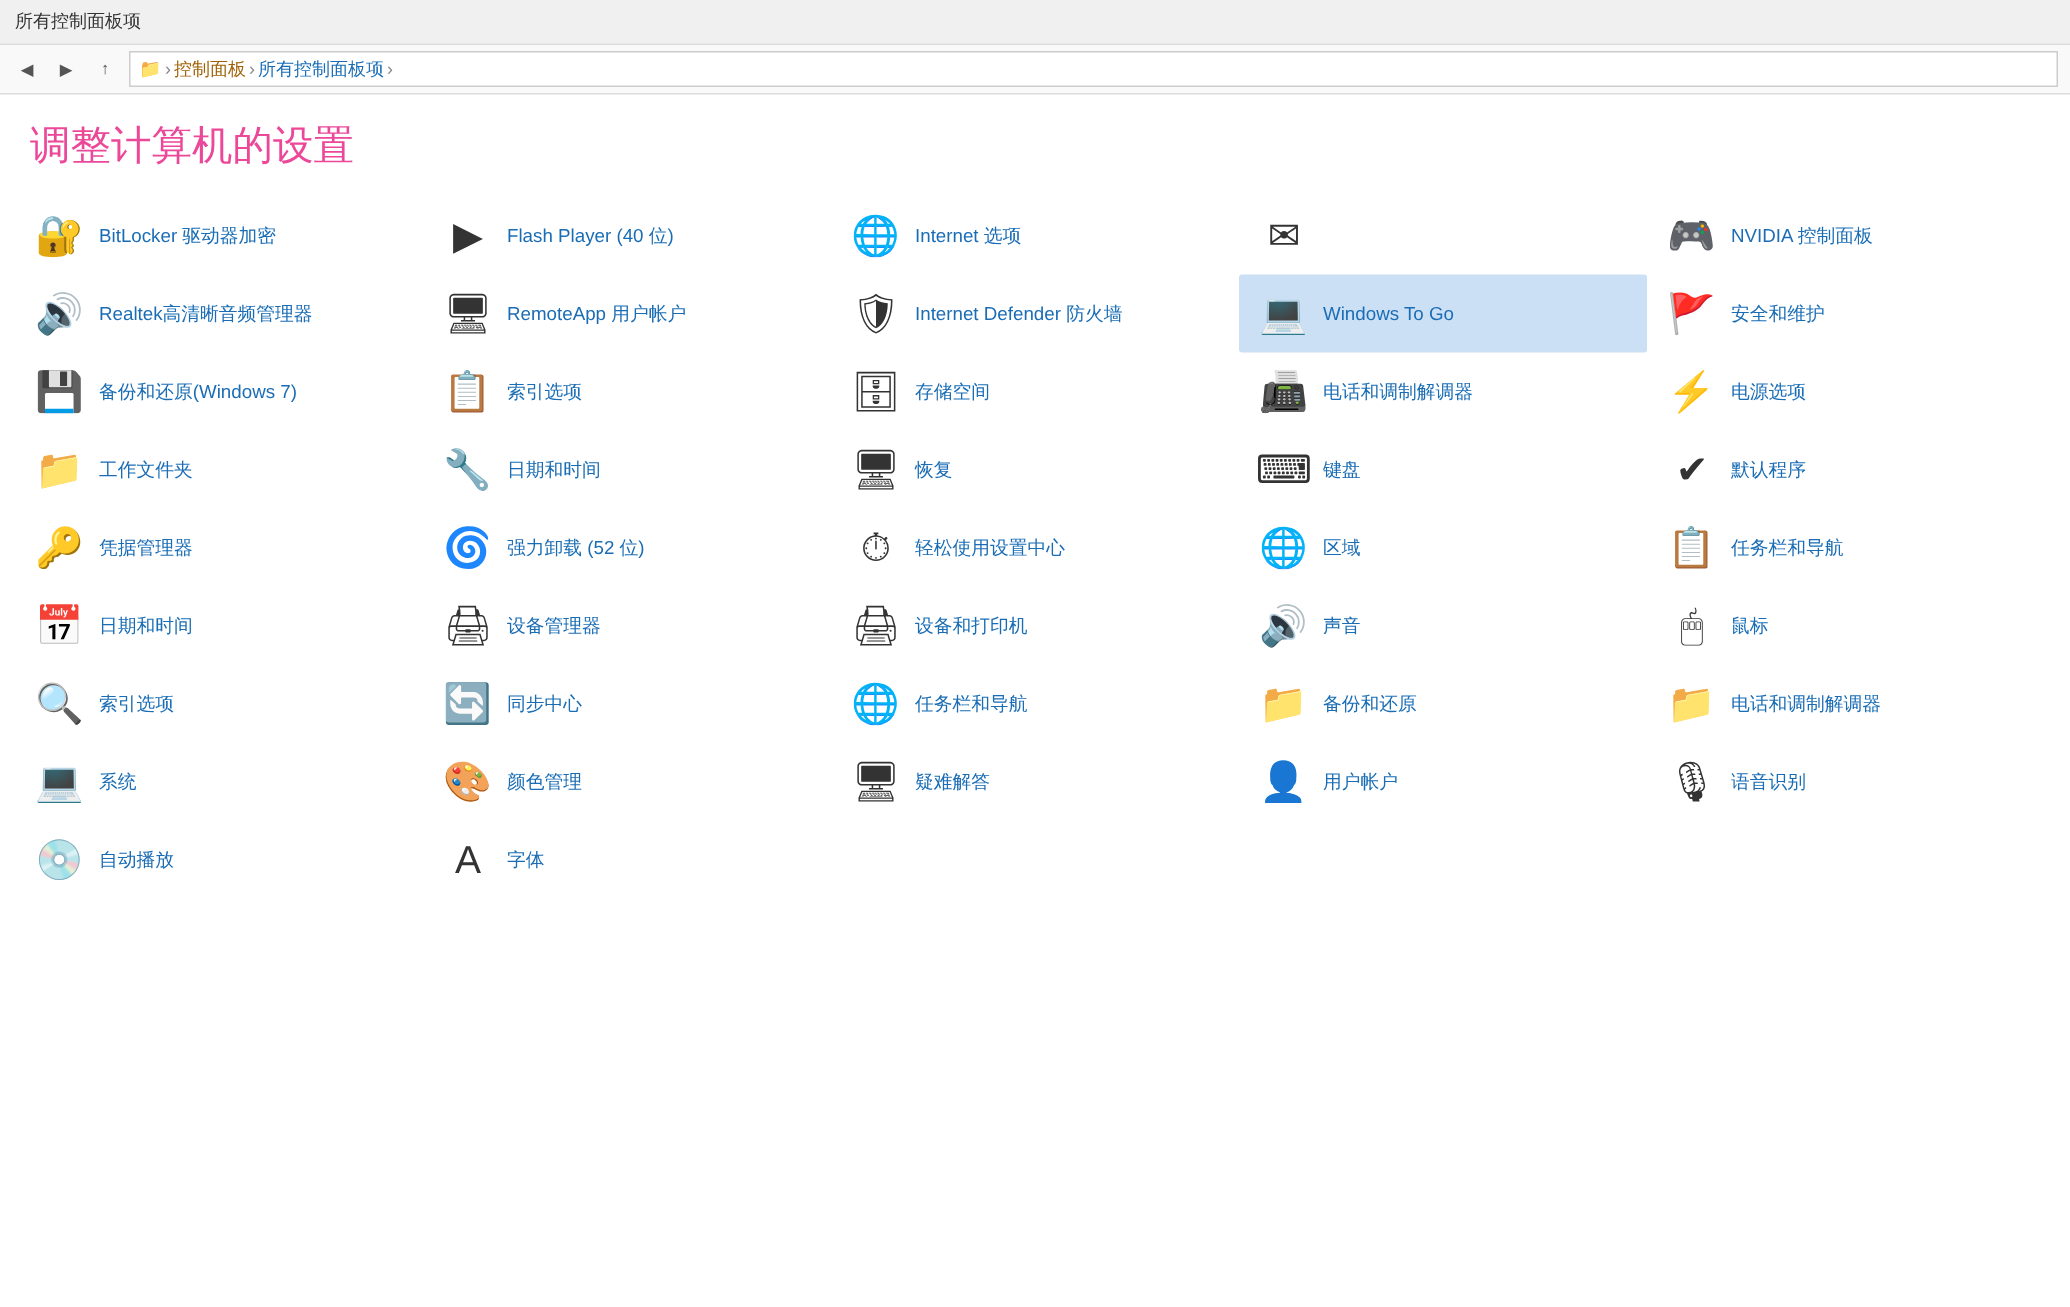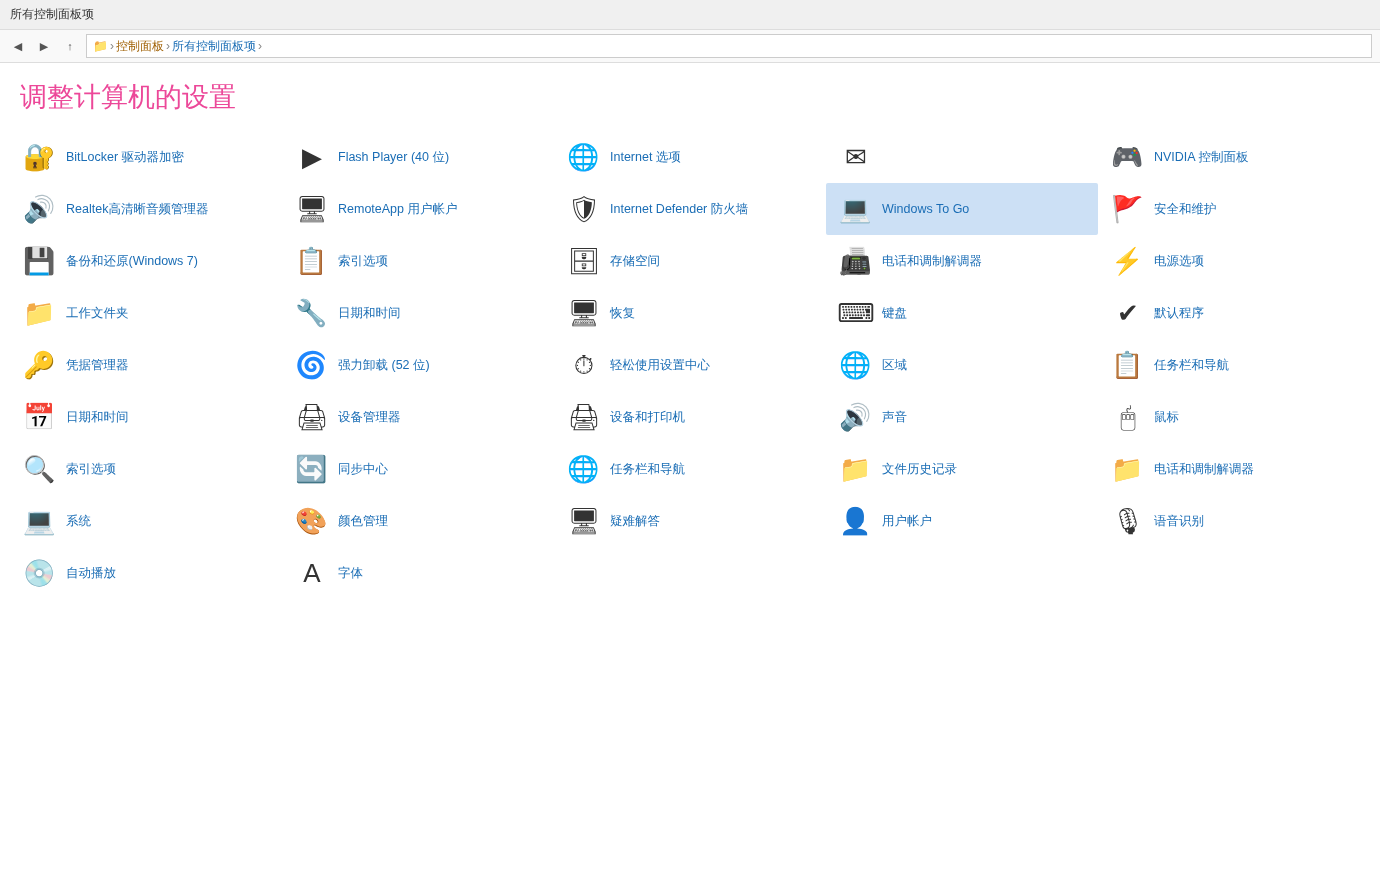--- a/index.html
+++ b/index.html
@@ -252,21 +252,21 @@
     <div class="control-item">
       <span class="item-icon" style="font-size: 26px;">🔄</span>
       <span class="item-label">同步中心</span>
     </div>
     <div class="control-item">
       <span class="item-icon" style="font-size: 26px;">🌐</span>
       <span class="item-label">任务栏和导航</span>
     </div>
     <div class="control-item">
       <span class="item-icon" style="font-size: 26px;">📁</span>
-      <span class="item-label">文件历史记录</span>
+      <span class="item-label">备份和还原</span>
     </div>
     <div class="control-item">
       <span class="item-icon" style="font-size: 26px;">📁</span>
       <span class="item-label">电话和调制解调器</span>
     </div>
     <div class="control-item">
       <span class="item-icon" style="font-size: 26px;">💻</span>
       <span class="item-label">系统</span>
     </div>
     <div class="control-item">

